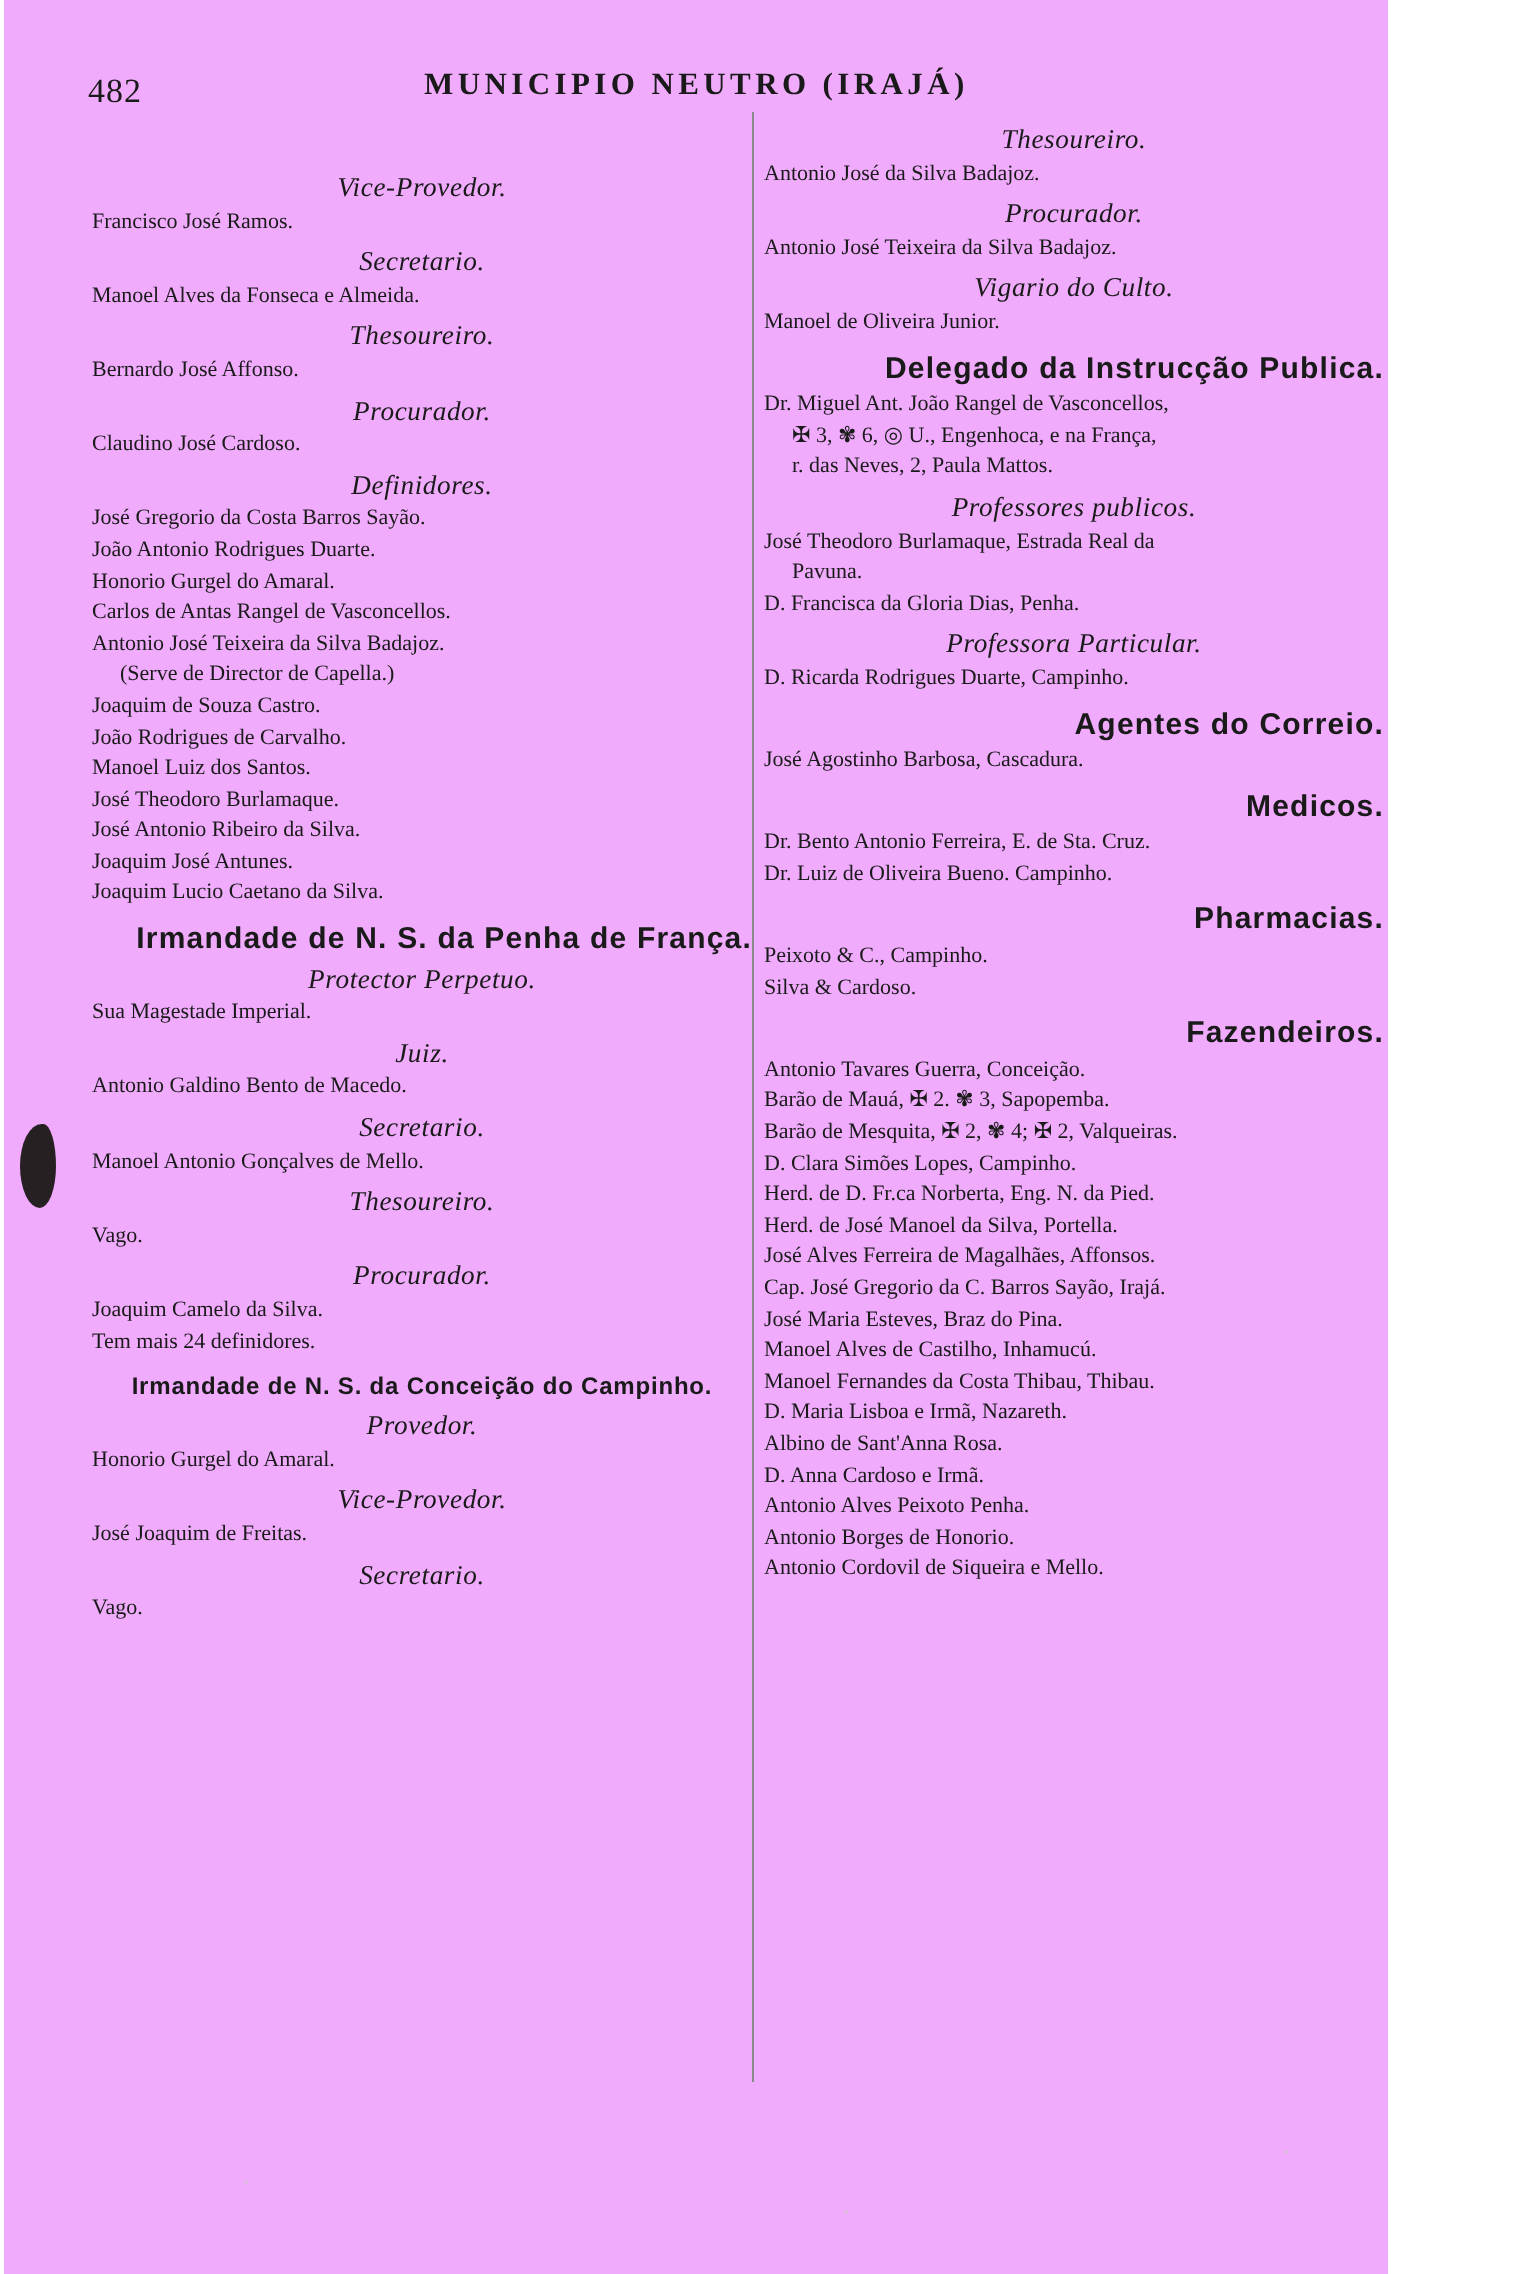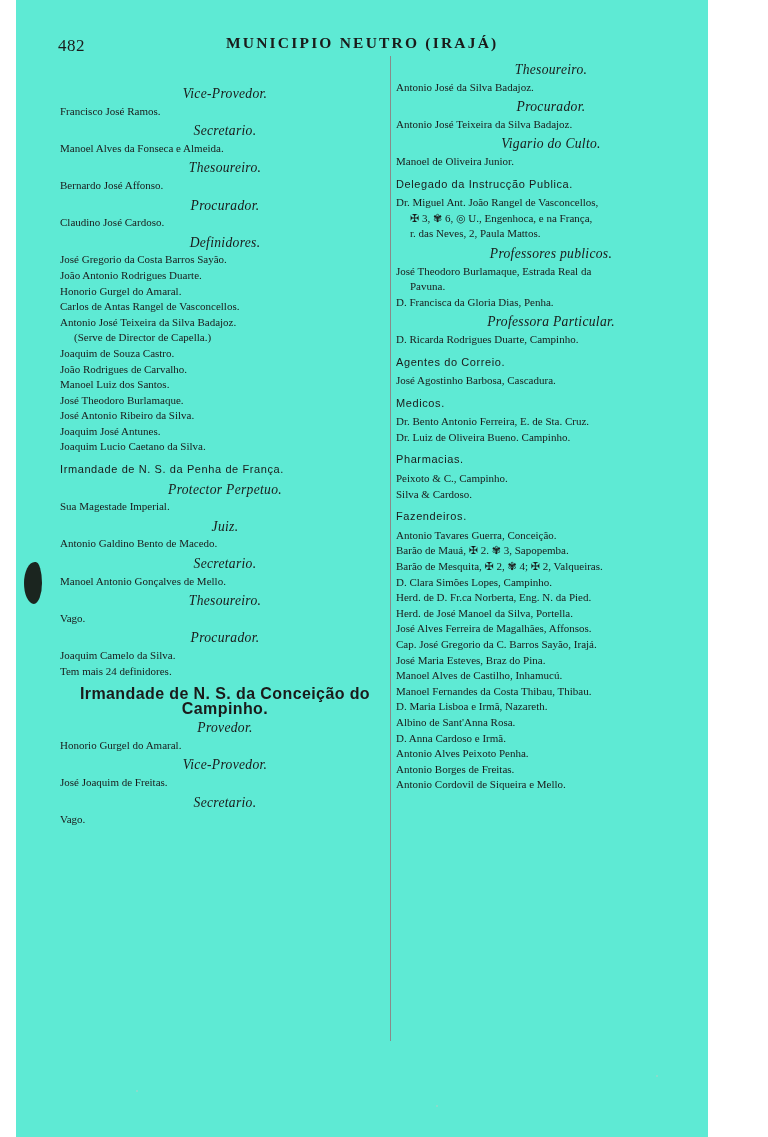--- a/index.html
+++ b/index.html
@@ -10,24 +10,24 @@
   body {
     width: 768px;
     height: 1137px;
     position: relative;
     font-family: "Liberation Serif", serif;
     color: #1a1a1a;
     overflow: hidden;
   }
   .page {
     position: absolute;
-    top: 0; left: 16px;
+    top: 0; left: 2px;
     width: 692px;
     height: 1137px;
-    background: #5eead4;
+    background: #f0abfc;
   }
   
   .header {
     position: absolute;
     top: 34px;
     left: 0;
     width: 768px;
     height: 24px;
   }
   .folio {
@@ -86,32 +86,32 @@
   }
   .head-italic {
     text-align: center;
     font-style: italic;
     font-family: "Liberation Serif", serif;
     font-size: 13.6px;
     margin: 4px 0 2px 0;
     letter-spacing: 0.3px;
   }
   .head-bold {
-    text-align: left;
-    font-weight: normal;
+    text-align: right;
+    font-weight: bold;
     font-family: "Liberation Sans", sans-serif;
-    font-size: 11px;
+    font-size: 15px;
     letter-spacing: 0.6px;
     margin: 7px 0 3px 0;
   }
   .head-bold-2l {
     text-align: center;
     font-weight: bold;
     font-family: "Liberation Sans", sans-serif;
-    font-size: 16px;
+    font-size: 12px;
     letter-spacing: 0.4px;
     margin: 7px 0 3px 0;
     line-height: 15px;
     white-space: normal;
   }
   .name {
     margin: 0 0 0 0;
     padding-left: 0px;
     white-space: nowrap;
     font-size: 11px;
@@ -217,20 +217,20 @@
       <div class="name">Herd. de José Manoel da Silva, Portella.</div>
       <div class="name">José Alves Ferreira de Magalhães, Affonsos.</div>
       <div class="name">Cap. José Gregorio da C. Barros Sayão, Irajá.</div>
       <div class="name">José Maria Esteves, Braz do Pina.</div>
       <div class="name">Manoel Alves de Castilho, Inhamucú.</div>
       <div class="name">Manoel Fernandes da Costa Thibau, Thibau.</div>
       <div class="name">D. Maria Lisboa e Irmã, Nazareth.</div>
       <div class="name">Albino de Sant'Anna Rosa.</div>
       <div class="name">D. Anna Cardoso e Irmã.</div>
       <div class="name">Antonio Alves Peixoto Penha.</div>
-      <div class="name">Antonio Borges de Freitas.</div>
+      <div class="name">Antonio Borges de Honorio.</div>
       <div class="name">Antonio Cordovil de Siqueira e Mello.</div>
     </div>
 
   <div class="speckle" style="left:120px; top:1090px; width:2px; height:2px;"></div>
   <div class="speckle" style="left:420px; top:1105px; width:2px; height:2px;"></div>
   <div class="speckle" style="left:640px; top:1075px; width:2px; height:2px;"></div>
 </div>
 
 </body></html>

